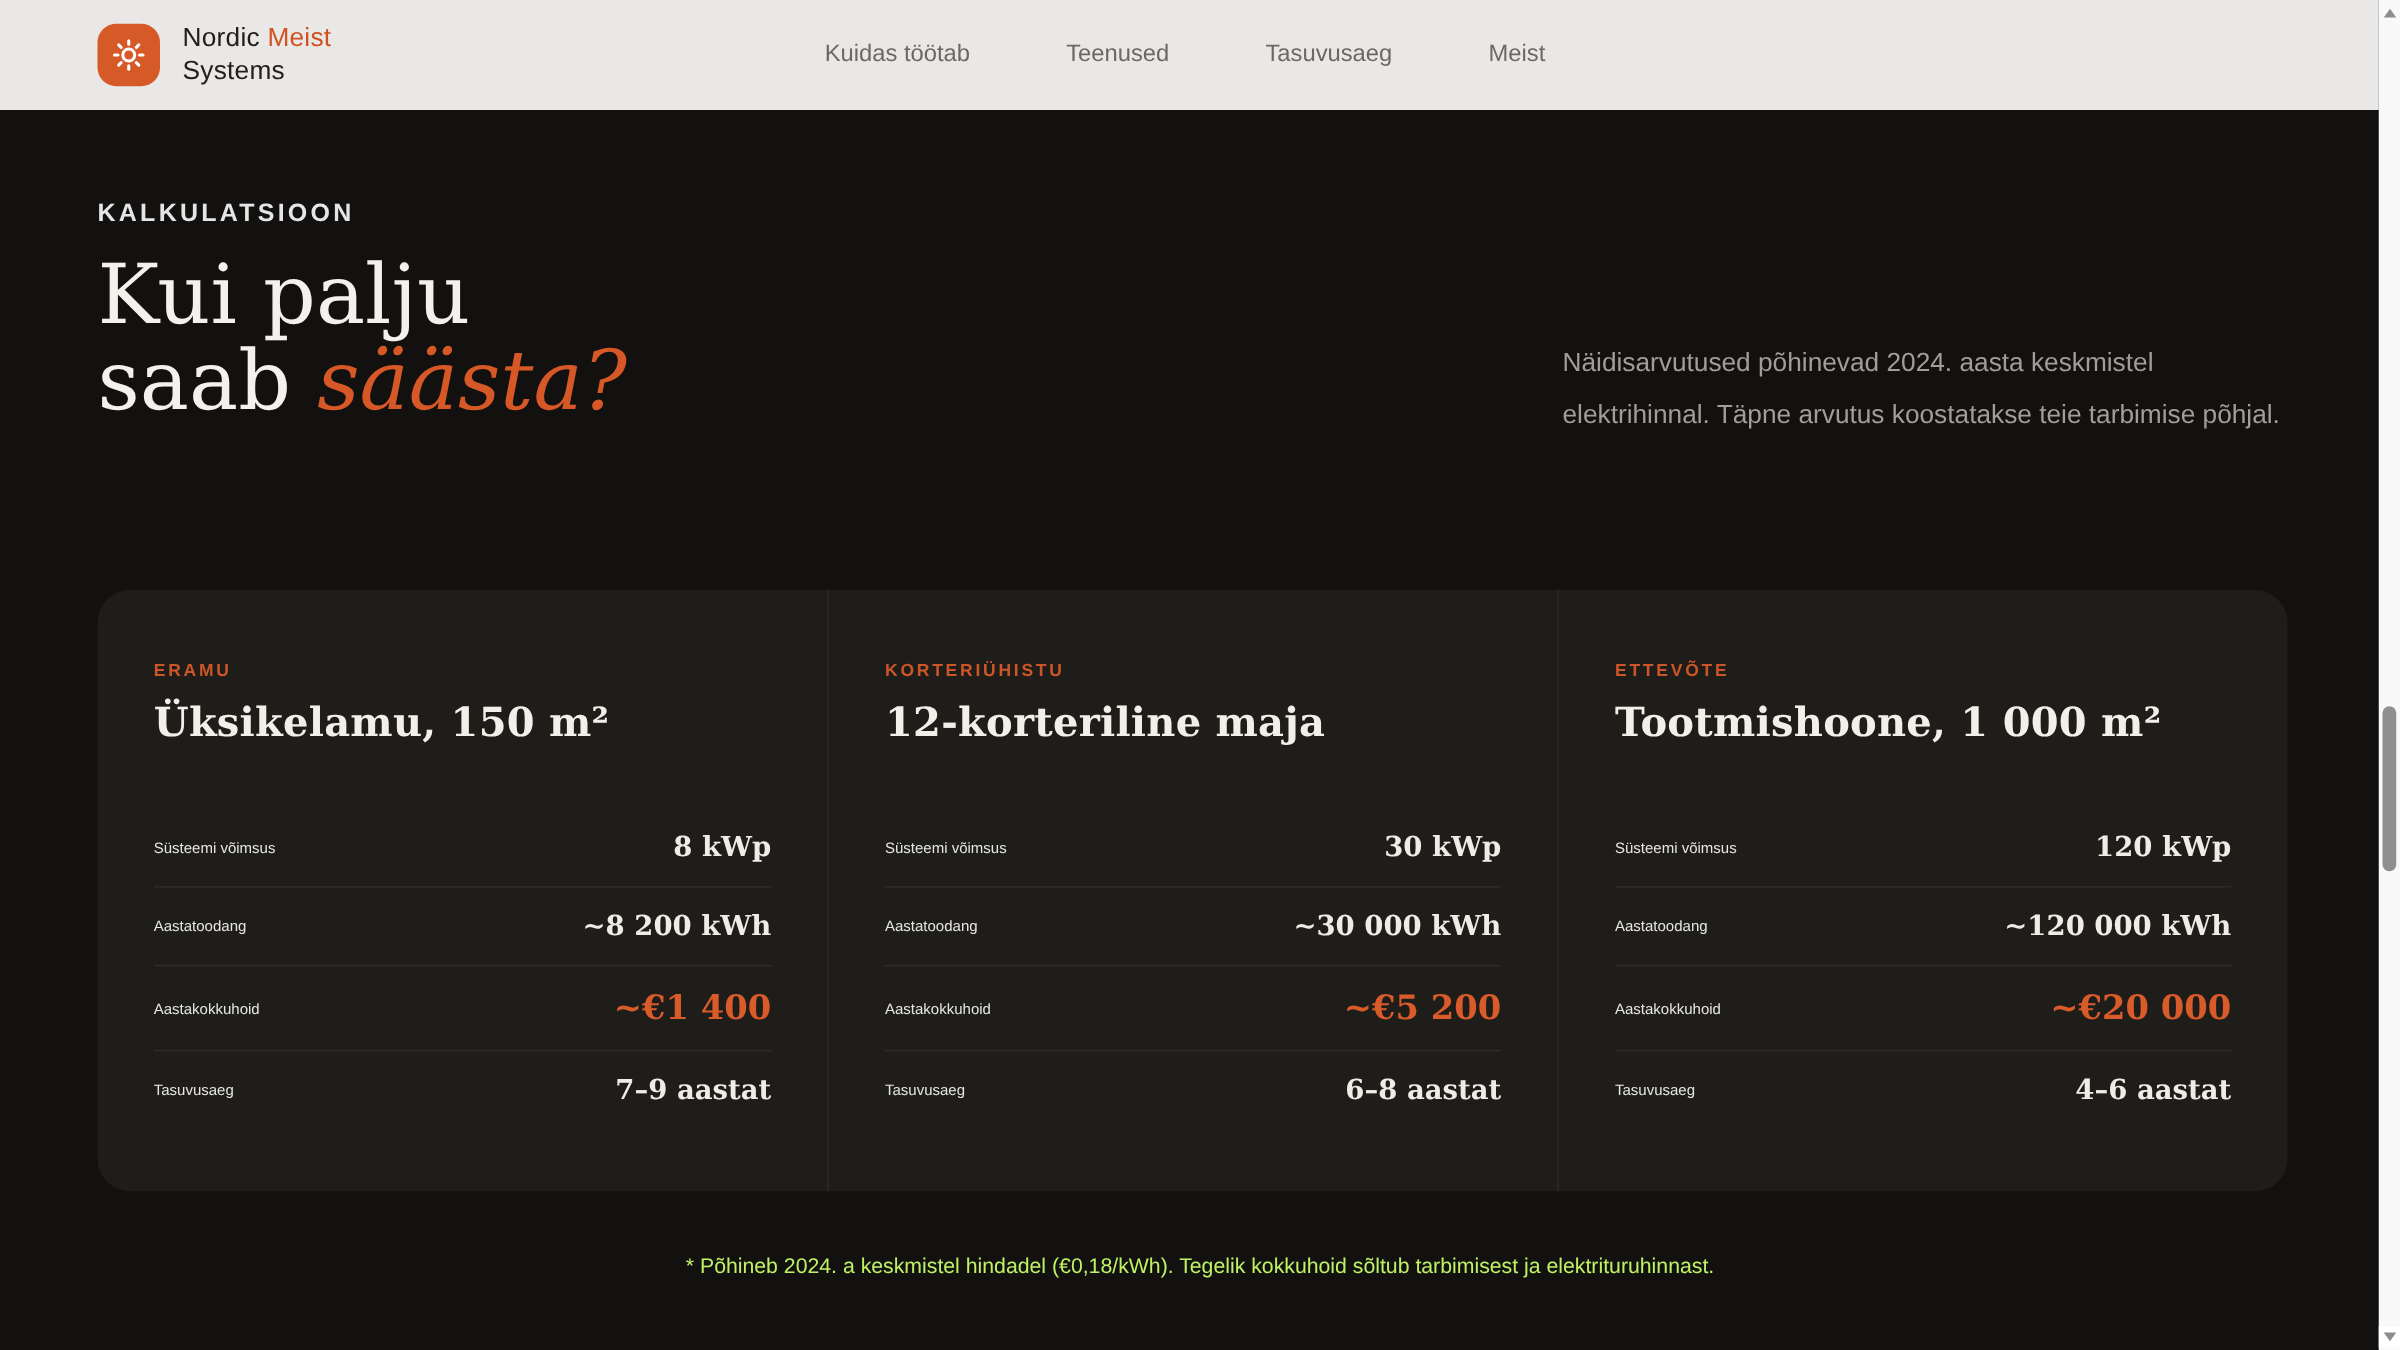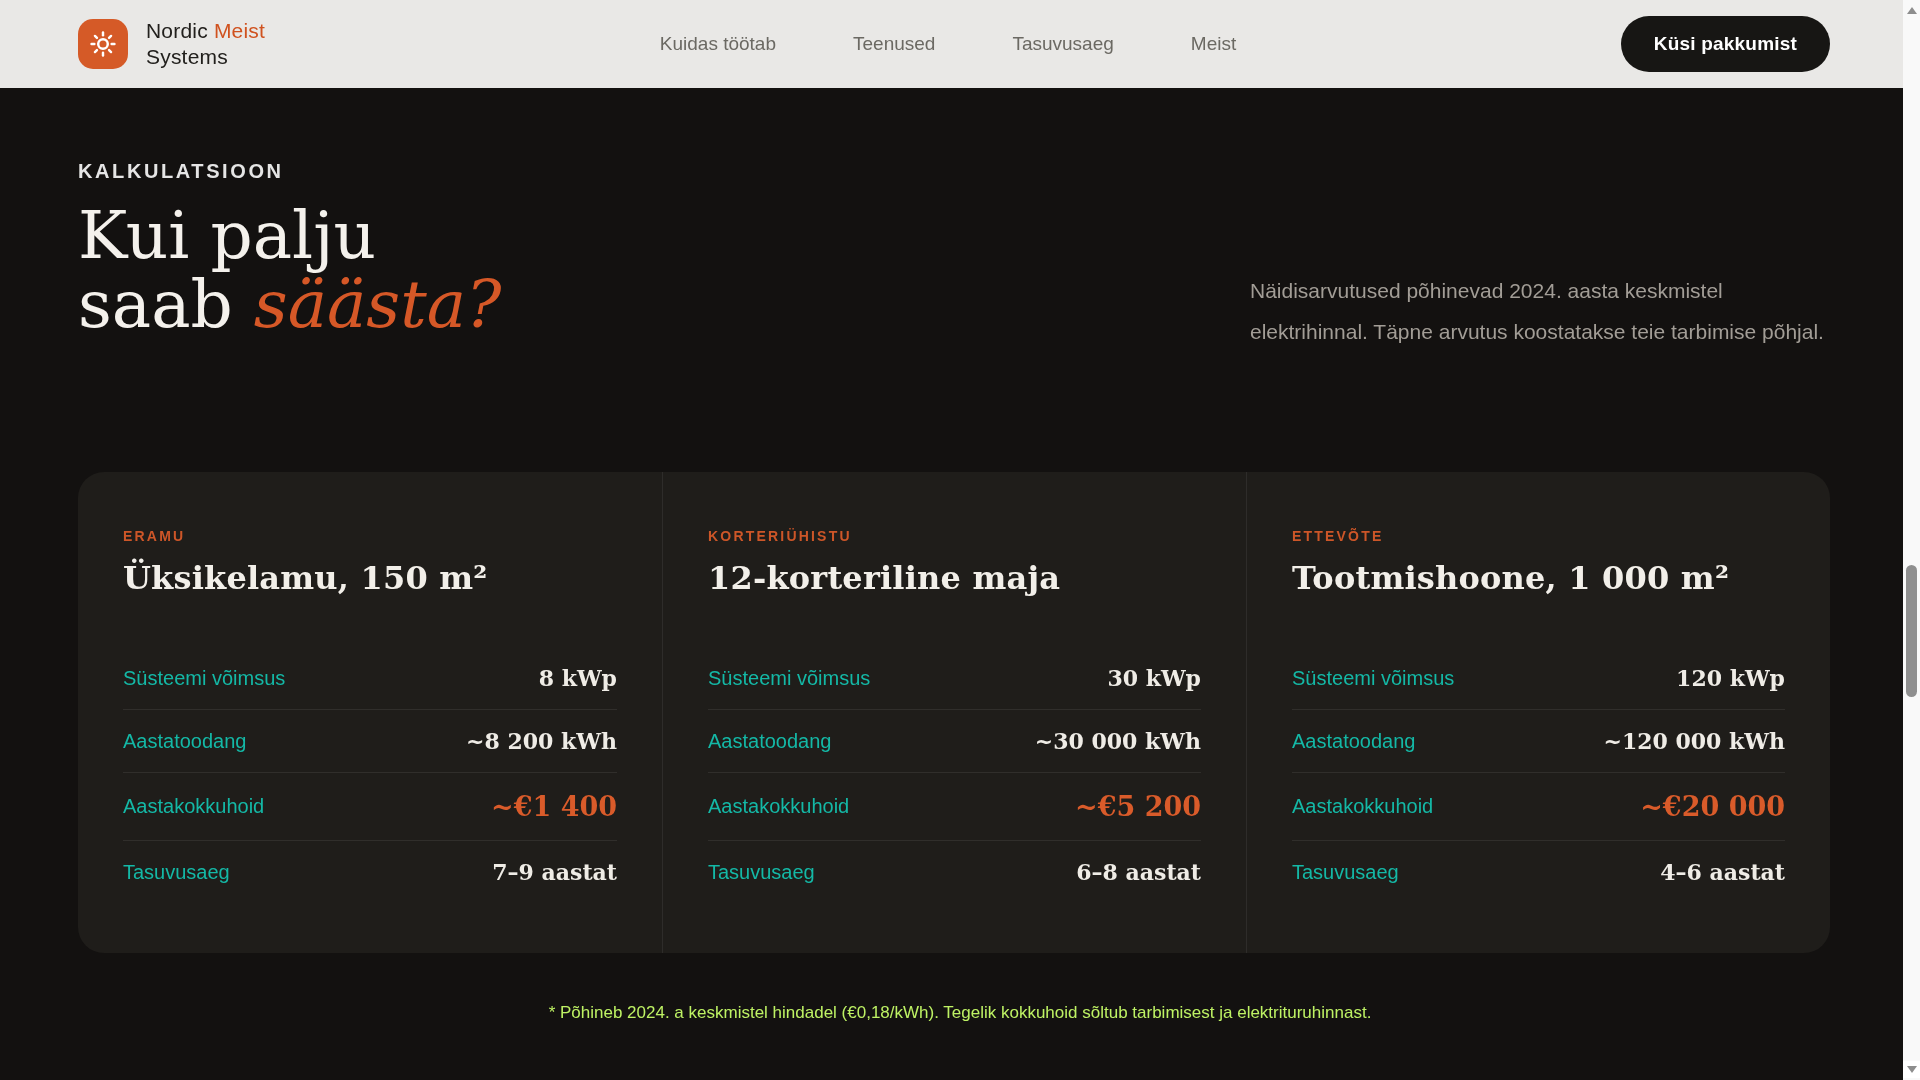--- a/index.html
+++ b/index.html
@@ -66,21 +66,21 @@
   .card + .card { border-left:1px solid rgba(255,255,255,0.07); }
   .card-eyebrow { color:#cd5628; font-size:14px; font-weight:700; letter-spacing:2.2px; }
   .card-title {
     margin-top:15px;
     font-family:"DejaVu Serif", serif; font-weight:700;
     font-size:32px; color:#f2efe9; letter-spacing:.2px;
   }
   .rows { margin-top:50px; }
   .row { display:flex; justify-content:space-between; align-items:center; padding:18px 0; }
   .row + .row { border-top:1px solid rgba(255,255,255,0.08); }
-  .row-label { font-size:20px; color:#14b8a6; }
+  .row-label { font-size:12px; color:#e5e5e5; }
   .row-value {
     font-family:"DejaVu Serif", serif; font-weight:700;
     font-size:22px; color:#efece6; white-space:nowrap;
   }
   .row.accent .row-value { color:#d95b2a; font-size:27px; }
 
   
   .footnote {
     margin-top:50px; text-align:center;
     color:#bef264; font-size:17px;
@@ -125,21 +125,20 @@
     </span>
   </div>
 
   <nav class="nav">
     <a class="nav-link">Kuidas töötab</a>
     <a class="nav-link">Teenused</a>
     <a class="nav-link">Tasuvusaeg</a>
     <a class="nav-link">Meist</a>
   </nav>
 
-  <button class="cta">Küsi pakkumist</button>
 </header>
 
 <section class="hero">
   <div>
     <div class="eyebrow">KALKULATSIOON</div>
     <h1 class="hero-title">
       <span>Kui palju</span><br>
       <span>saab </span><span class="accent">säästa?</span>
     </h1>
   </div>

